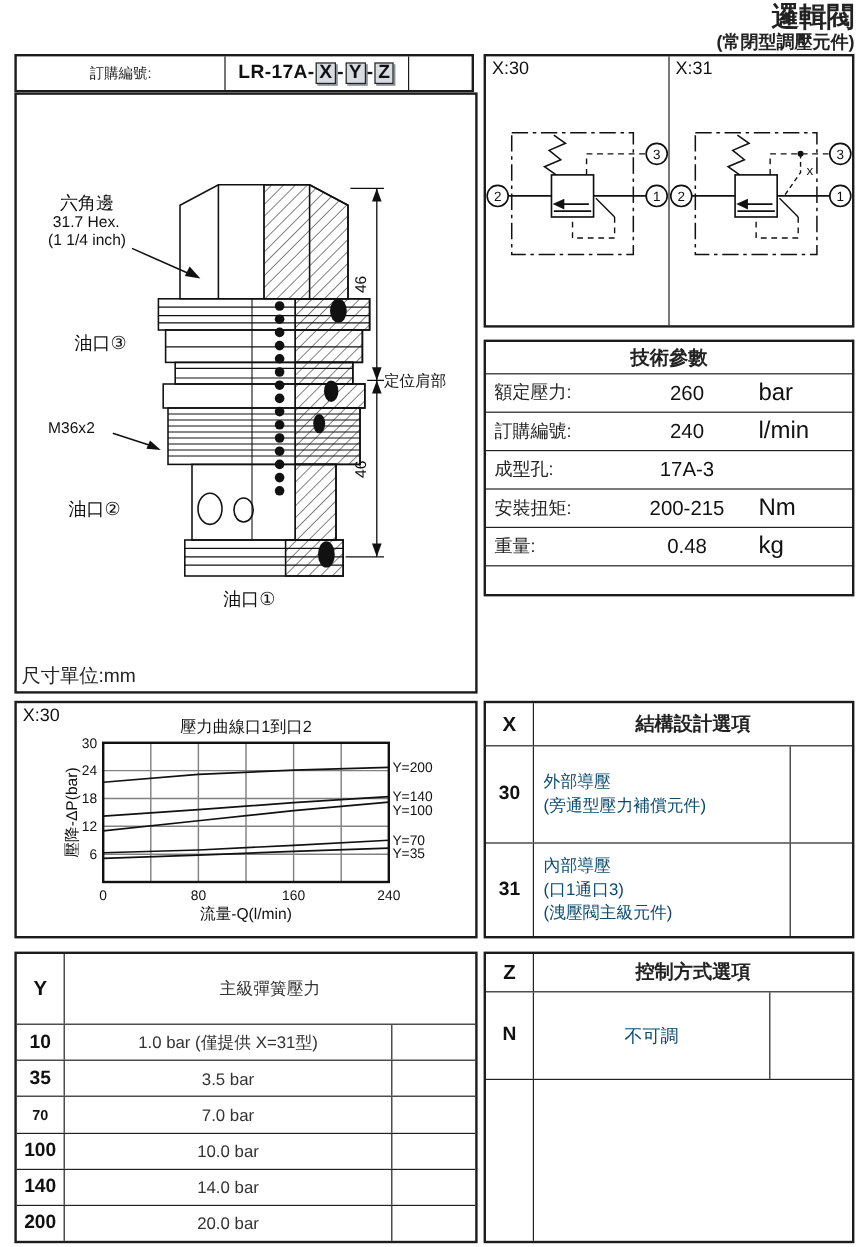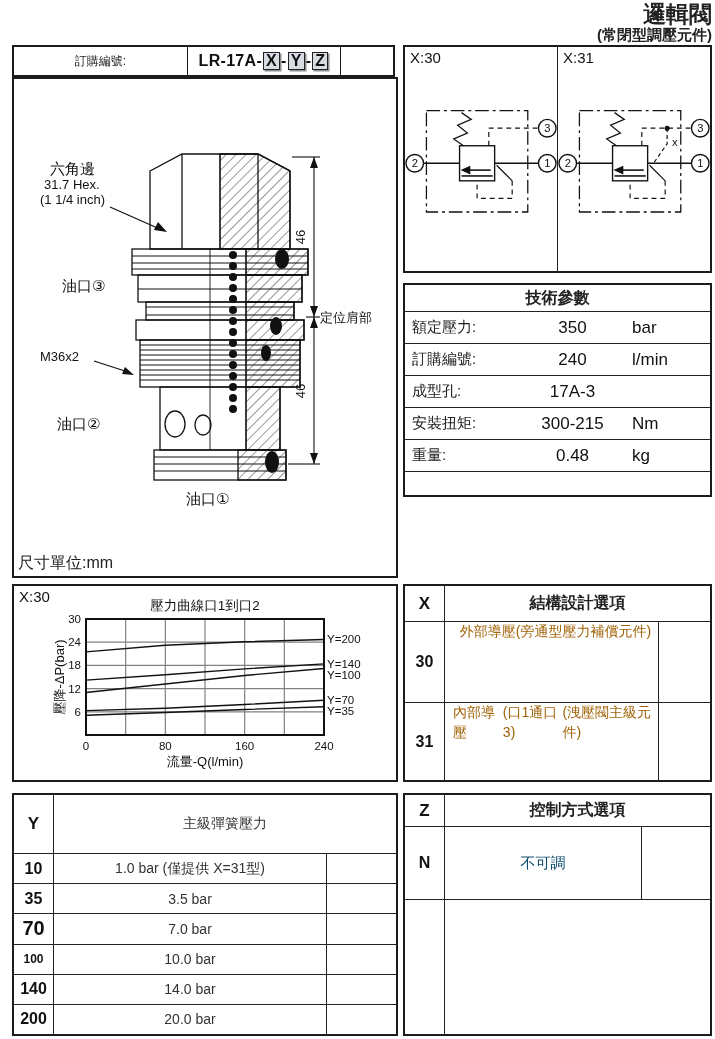--- a/index.html
+++ b/index.html
@@ -20,26 +20,26 @@
   .order-label{width:174px;border-right:1.5px solid #1c1c1c;font-size:12px;}
   .order-code{width:153px;border-right:1.5px solid #1c1c1c;font-size:16px;font-weight:bold;letter-spacing:.3px;}
   .order-empty{flex:1;}
   .code-box{display:inline-block;border:1.5px solid #222;background:#d7dce2;
     padding:0 2px;margin:0 1px;line-height:1.05;box-shadow:1.5px 1.5px 0 #8a8f94;}
   
   .tt-header{height:27px;border-bottom:1.5px solid #222;display:flex;align-items:center;justify-content:center;font-weight:bold;font-size:16px;}
   .tt-row{height:32px;border-bottom:1.5px solid #222;display:flex;align-items:center;}
   .tt-label{width:108px;padding-left:7px;font-size:15px;}
   .tt-value{flex:1;text-align:center;font-size:17px;}
-  .tt-unit{width:78px;font-size:17px;}
+  .tt-unit{width:78px;font-size:20px;}
   
   .opt-hrow{display:flex;align-items:stretch;}
   .opt-code{width:40px;display:flex;align-items:center;justify-content:center;font-weight:bold;border-right:1.5px solid #222;}
   .opt-title{flex:1;display:flex;align-items:center;justify-content:center;font-weight:bold;font-size:16px;}
-  .opt-text{flex:1;display:flex;justify-content:center;padding-left:8px;font-size:14px;line-height:1.4;color:#a16207;}
+  .opt-text{flex:1;display:flex;flex-direction:column;justify-content:center;padding-left:8px;font-size:14px;line-height:1.4;color:#0c4a6e;}
   .opt-val{flex:1;display:flex;align-items:center;justify-content:center;font-size:14px;color:#333;}
   .opt-extra{width:52px;border-left:1.5px solid #222;}
   .bb{border-bottom:1.5px solid #222;}
   
   .chart-panel-label{font-size:15px;}
   svg text{font-family:"Liberation Sans","DejaVu Sans",sans-serif;fill:#111;}
   .tick{font-size:11.5px;}
   .clabel{font-size:11.5px;}
   .ctitle{font-size:13.5px;}
   .caxis{font-size:13px;}
@@ -232,36 +232,36 @@
       <line x1="94" y1="84" x2="110" y2="100" stroke="#111" stroke-width="1.2"></line>
       <polyline points="110,100 110,118 74,118 74,100" fill="none" stroke="#111" stroke-width="1.2" stroke-dasharray="5 4"></polyline>
     </svg>
   </div>
 </div>
 
 <div class="box" style="left:403px;top:283px;width:309px;height:214px;">
   <div class="tt-header cjk">技術參數</div>
   <div class="tt-row">
     <span class="tt-label cjk">額定壓力:</span>
-    <span class="tt-value">350</span>
+    <span class="tt-value">260</span>
     <span class="tt-unit">bar</span>
   </div>
   <div class="tt-row">
     <span class="tt-label cjk">訂購編號:</span>
     <span class="tt-value">240</span>
     <span class="tt-unit">l/min</span>
   </div>
   <div class="tt-row">
     <span class="tt-label cjk">成型孔:</span>
     <span class="tt-value">17A-3</span>
     <span class="tt-unit"></span>
   </div>
   <div class="tt-row">
     <span class="tt-label cjk">安裝扭矩:</span>
-    <span class="tt-value">300-215</span>
+    <span class="tt-value">200-215</span>
     <span class="tt-unit">Nm</span>
   </div>
   <div class="tt-row">
     <span class="tt-label cjk">重量:</span>
     <span class="tt-value">0.48</span>
     <span class="tt-unit">kg</span>
   </div>
 </div>
 
 <div class="box" style="left:12px;top:584px;width:386px;height:198px;">
@@ -337,26 +337,26 @@
     <div class="opt-code" style="font-size:16px;">10</div>
     <div class="opt-val">1.0 bar  (僅提供 X=31型)</div>
     <div class="opt-extra" style="width:70px;"></div>
   </div>
   <div class="opt-hrow bb" style="flex:1;">
     <div class="opt-code" style="font-size:16px;">35</div>
     <div class="opt-val">3.5 bar</div>
     <div class="opt-extra" style="width:70px;"></div>
   </div>
   <div class="opt-hrow bb" style="flex:1;">
-    <div class="opt-code" style="font-size:20px;">70</div>
+    <div class="opt-code" style="font-size:12px;">70</div>
     <div class="opt-val">7.0 bar</div>
     <div class="opt-extra" style="width:70px;"></div>
   </div>
   <div class="opt-hrow bb" style="flex:1;">
-    <div class="opt-code" style="font-size:12px;">100</div>
+    <div class="opt-code" style="font-size:16px;">100</div>
     <div class="opt-val">10.0 bar</div>
     <div class="opt-extra" style="width:70px;"></div>
   </div>
   <div class="opt-hrow bb" style="flex:1;">
     <div class="opt-code" style="font-size:16px;">140</div>
     <div class="opt-val">14.0 bar</div>
     <div class="opt-extra" style="width:70px;"></div>
   </div>
   <div class="opt-hrow" style="flex:1;">
     <div class="opt-code" style="font-size:16px;">200</div>

